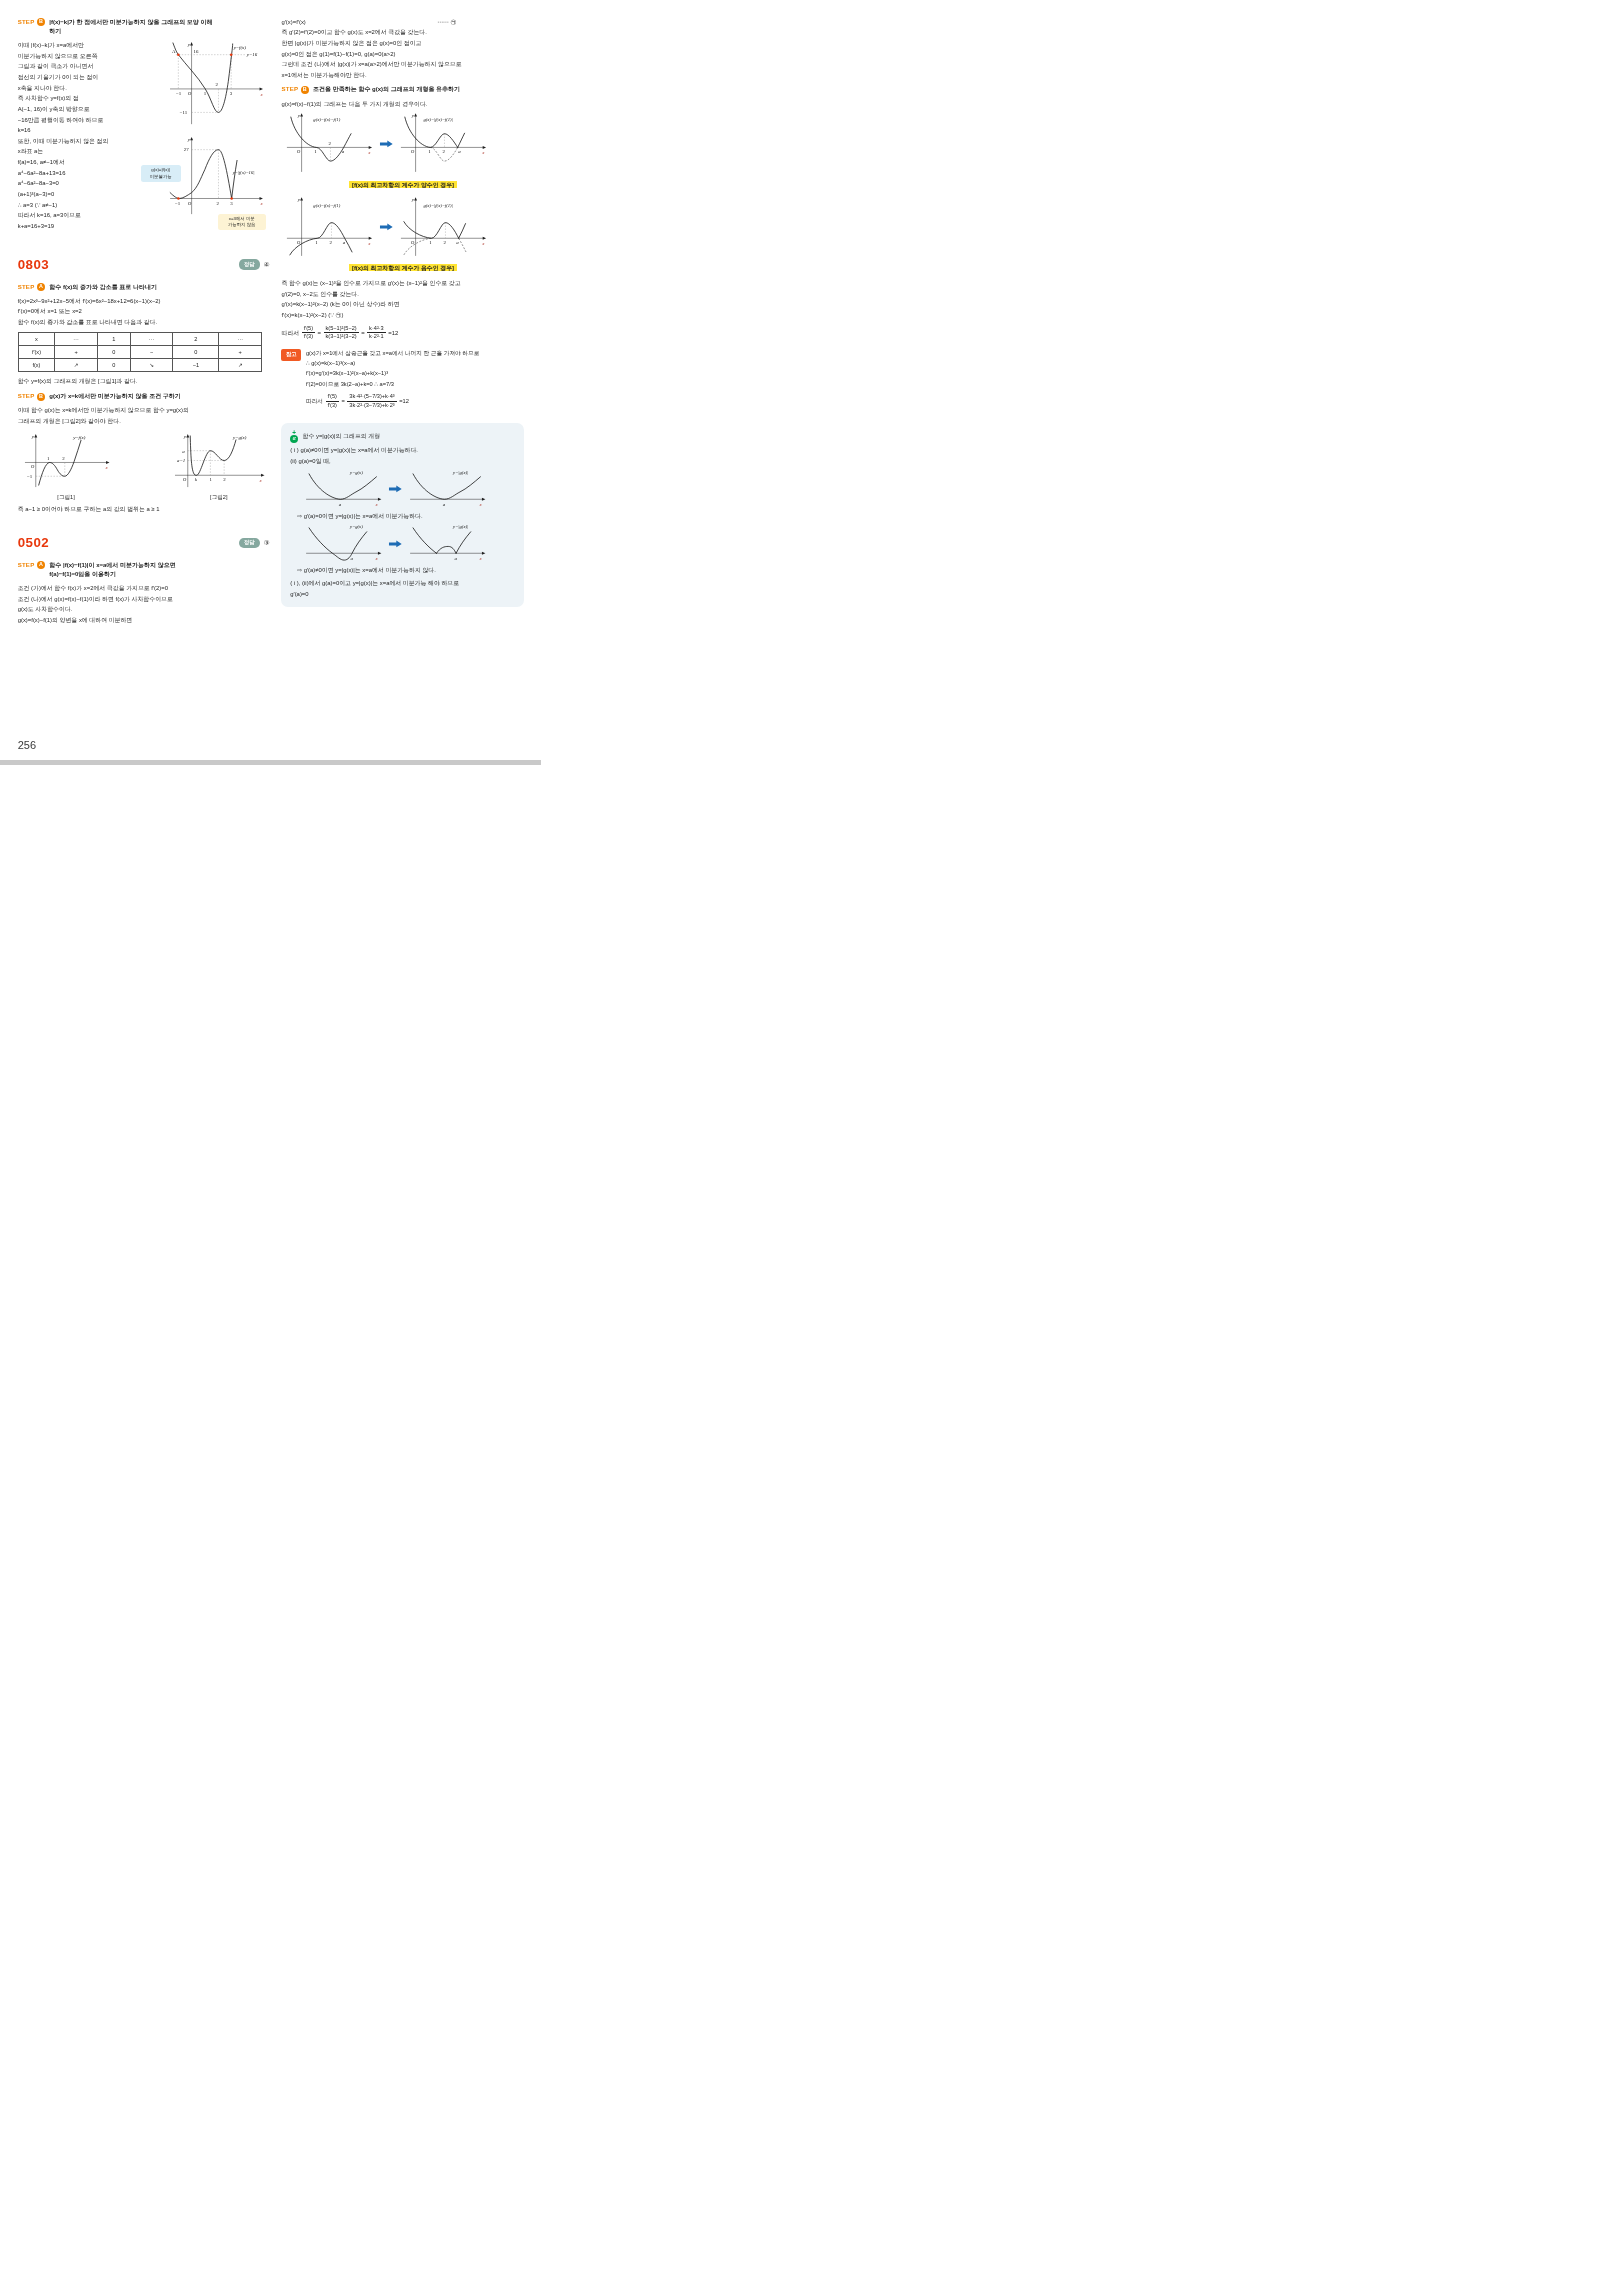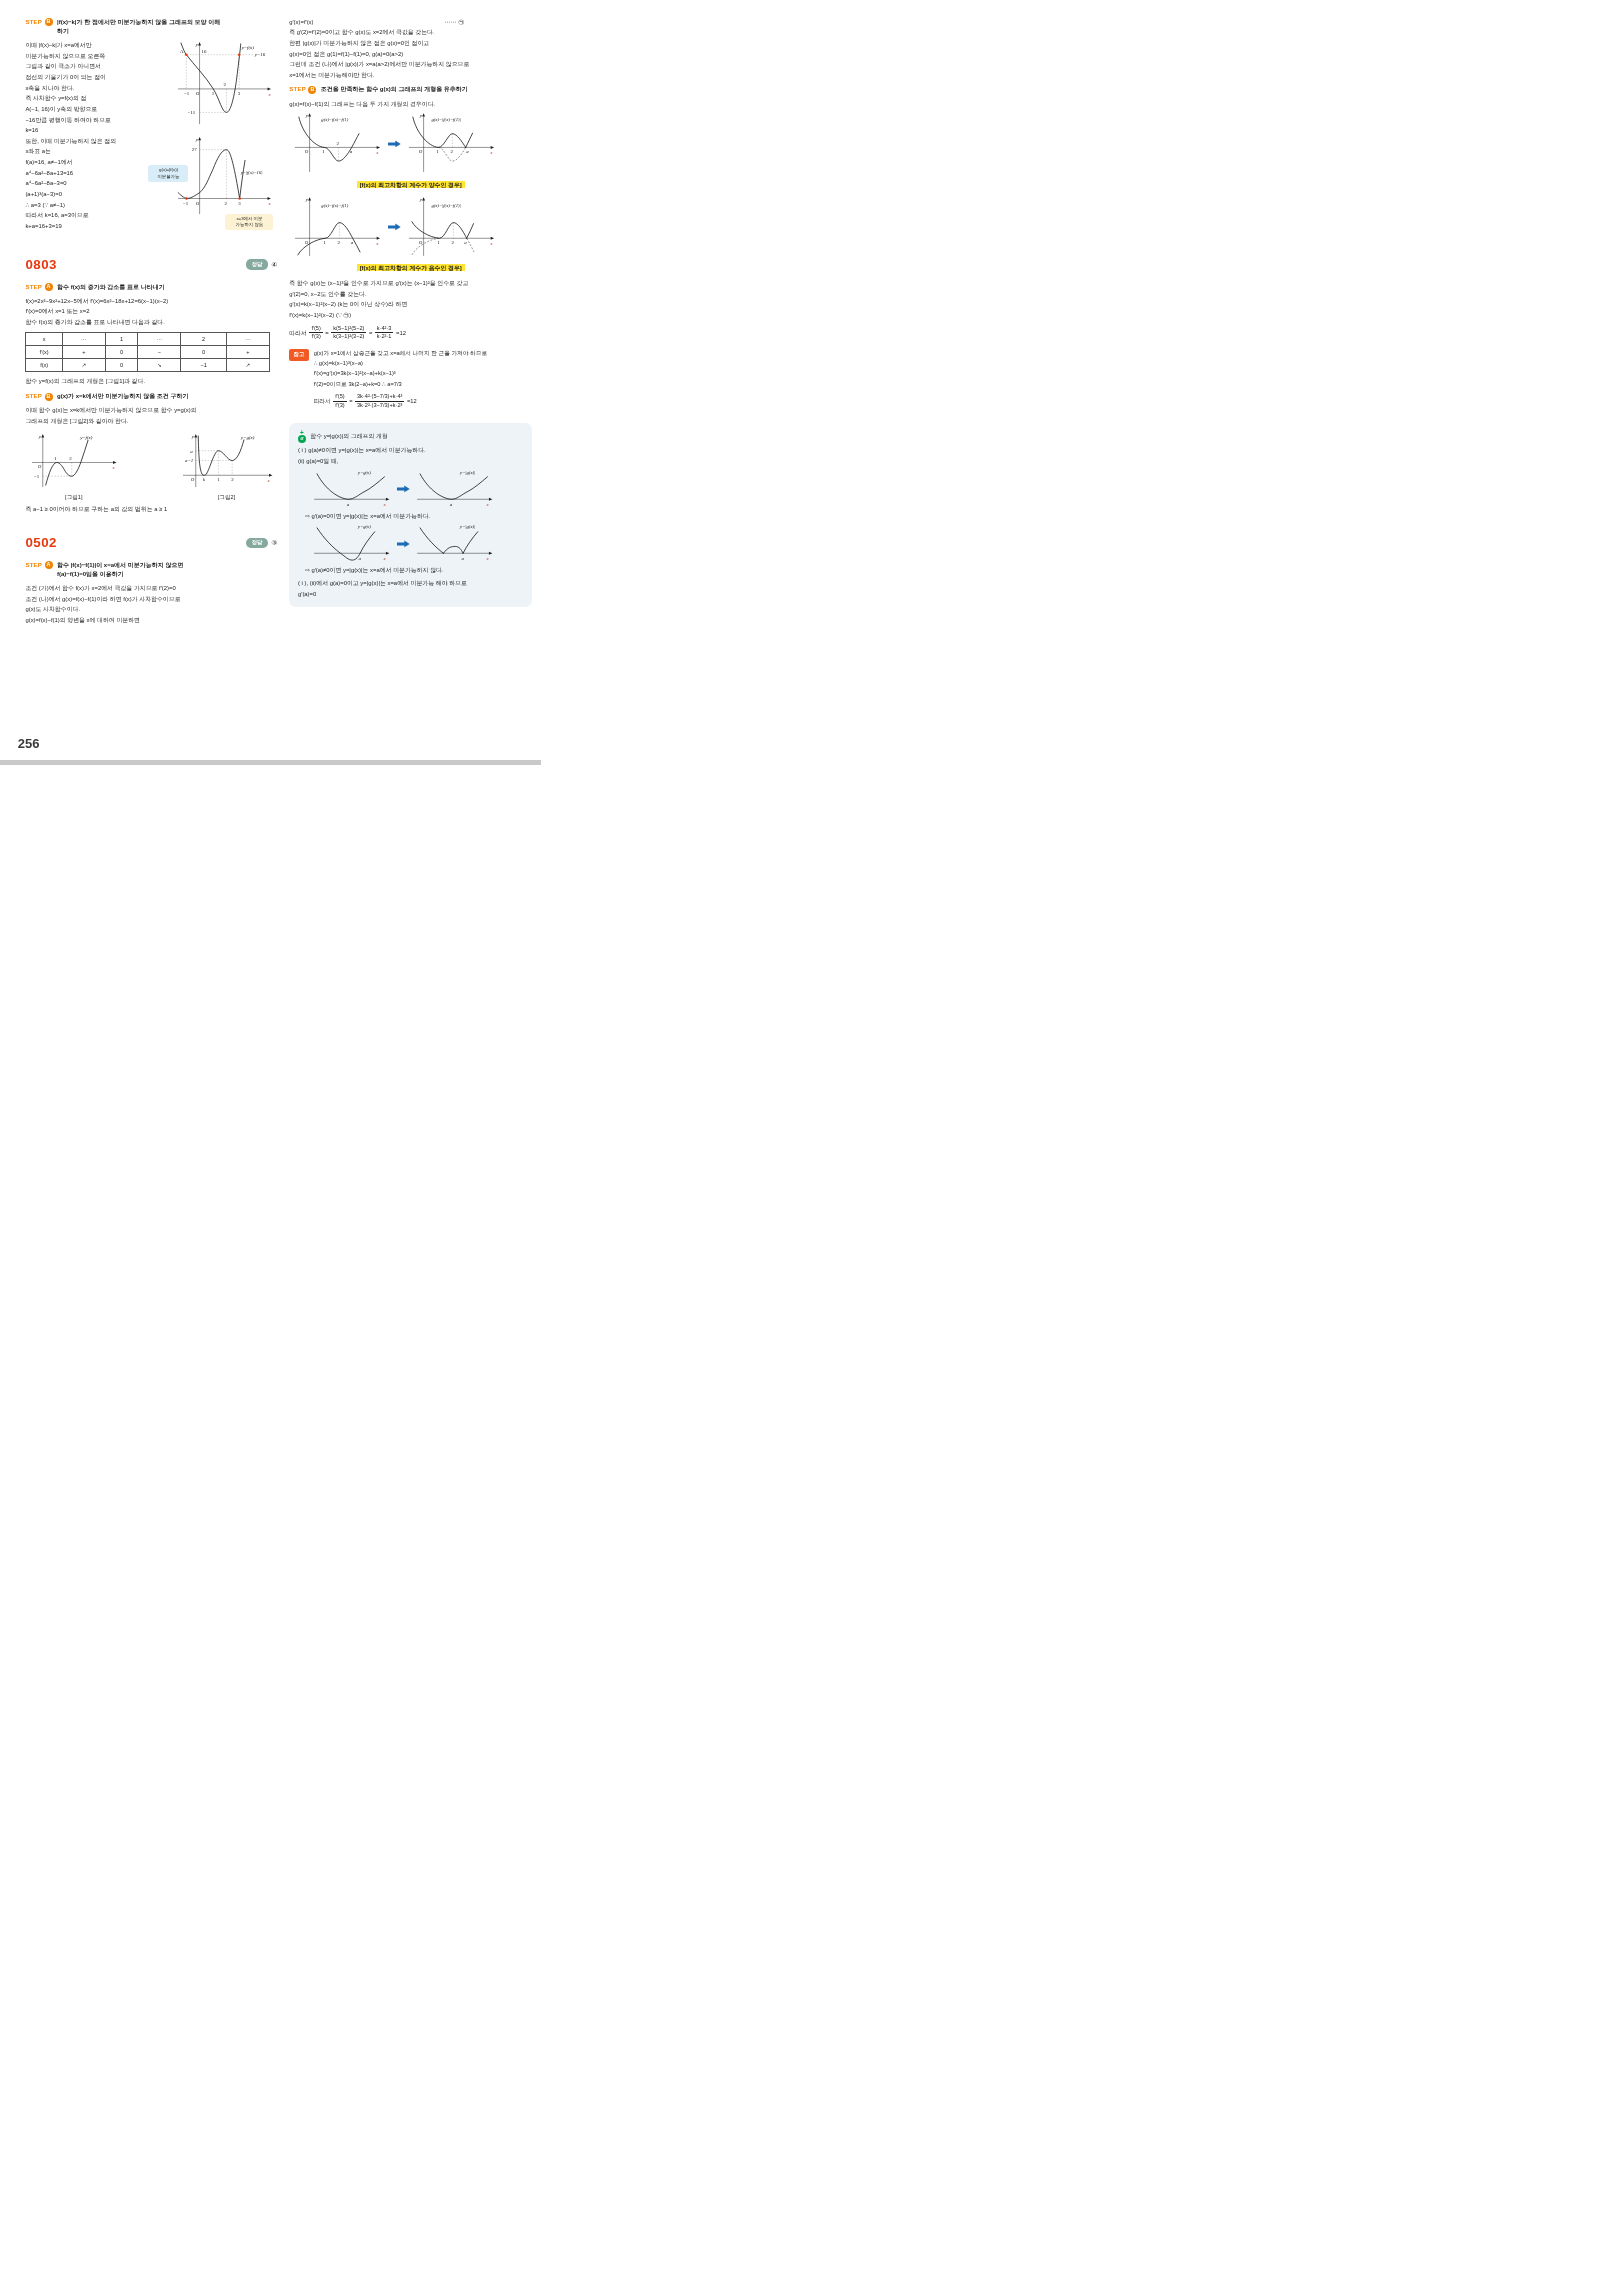--- a/index.html
+++ b/index.html
@@ -1,19 +1,19 @@
 <!DOCTYPE html>
 <html style="font-size:7.9px"><head>
 <meta charset="utf-8">
 <style>
 *{margin:0;padding:0;box-sizing:border-box;}
 html,body{background:#fff;}
 body{font-family:"Liberation Sans","DejaVu Sans",sans-serif;color:#1c1c1c;}
 .page{position:relative;width:541px;min-height:765px;background:#fff;overflow:hidden;}
-.cols{display:flex;gap:11.8px;padding:16.7px 8.8px 0 17.7px;justify-content:flex-end;}
+.cols{display:flex;gap:11.8px;padding:16.7px 8.8px 0 17.7px;}
 .col{font-size:5.9px;line-height:1.8;}
 .col.left{width:252px;flex:none;}
 .col.right{width:243px;flex:none;}
 .line{min-height:10.3px;}
 .clear{clear:both;}
 
 .step-row{display:flex;align-items:flex-start;gap:2.5px;margin:1px 0 3.9px;}
 .step-word{color:#f08300;font-weight:bold;font-size:6.1px;letter-spacing:0.2px;line-height:8.8px;flex:none;}
 .step-badge{width:7.9px;height:7.9px;border-radius:50%;background:#f08300;color:#fff;font-weight:bold;font-size:5.4px;display:flex;align-items:center;justify-content:center;flex:none;margin-top:0.5px;}
 .step-title{font-weight:bold;font-size:6px;line-height:9.3px;margin-left:2px;}
@@ -62,21 +62,21 @@
 svg text.red{fill:#b03a2e;}
 svg text.sm{font-size:9.5px;}
 .ax{stroke:#222;stroke-width:1;}
 .af{fill:#222;}
 .cv{stroke:#111;stroke-width:1.6;fill:none;stroke-linecap:round;}
 .cvd{stroke:#333;stroke-width:1.1;fill:none;stroke-dasharray:4 3;}
 .dl{stroke:#999;stroke-width:0.9;stroke-dasharray:3 3;}
 .dot{fill:#e8380d;}
 .arrow-blue{fill:#1e6cb5;}
 
-.page-num{position:absolute;left:17.7px;bottom:13.7px;font-size:13px;font-weight:bold;color:#3a3a3a;}
+.page-num{position:absolute;left:17.7px;bottom:13.7px;font-size:11px;font-weight:normal;color:#3a3a3a;}
 .bottom-bar{position:absolute;left:0;right:0;bottom:0;height:5.4px;background:#c9c9c9;}
 </style>
 </head>
 <body>
 
 <div class="page">
 <div class="cols">
 
 <div class="col left">
 

